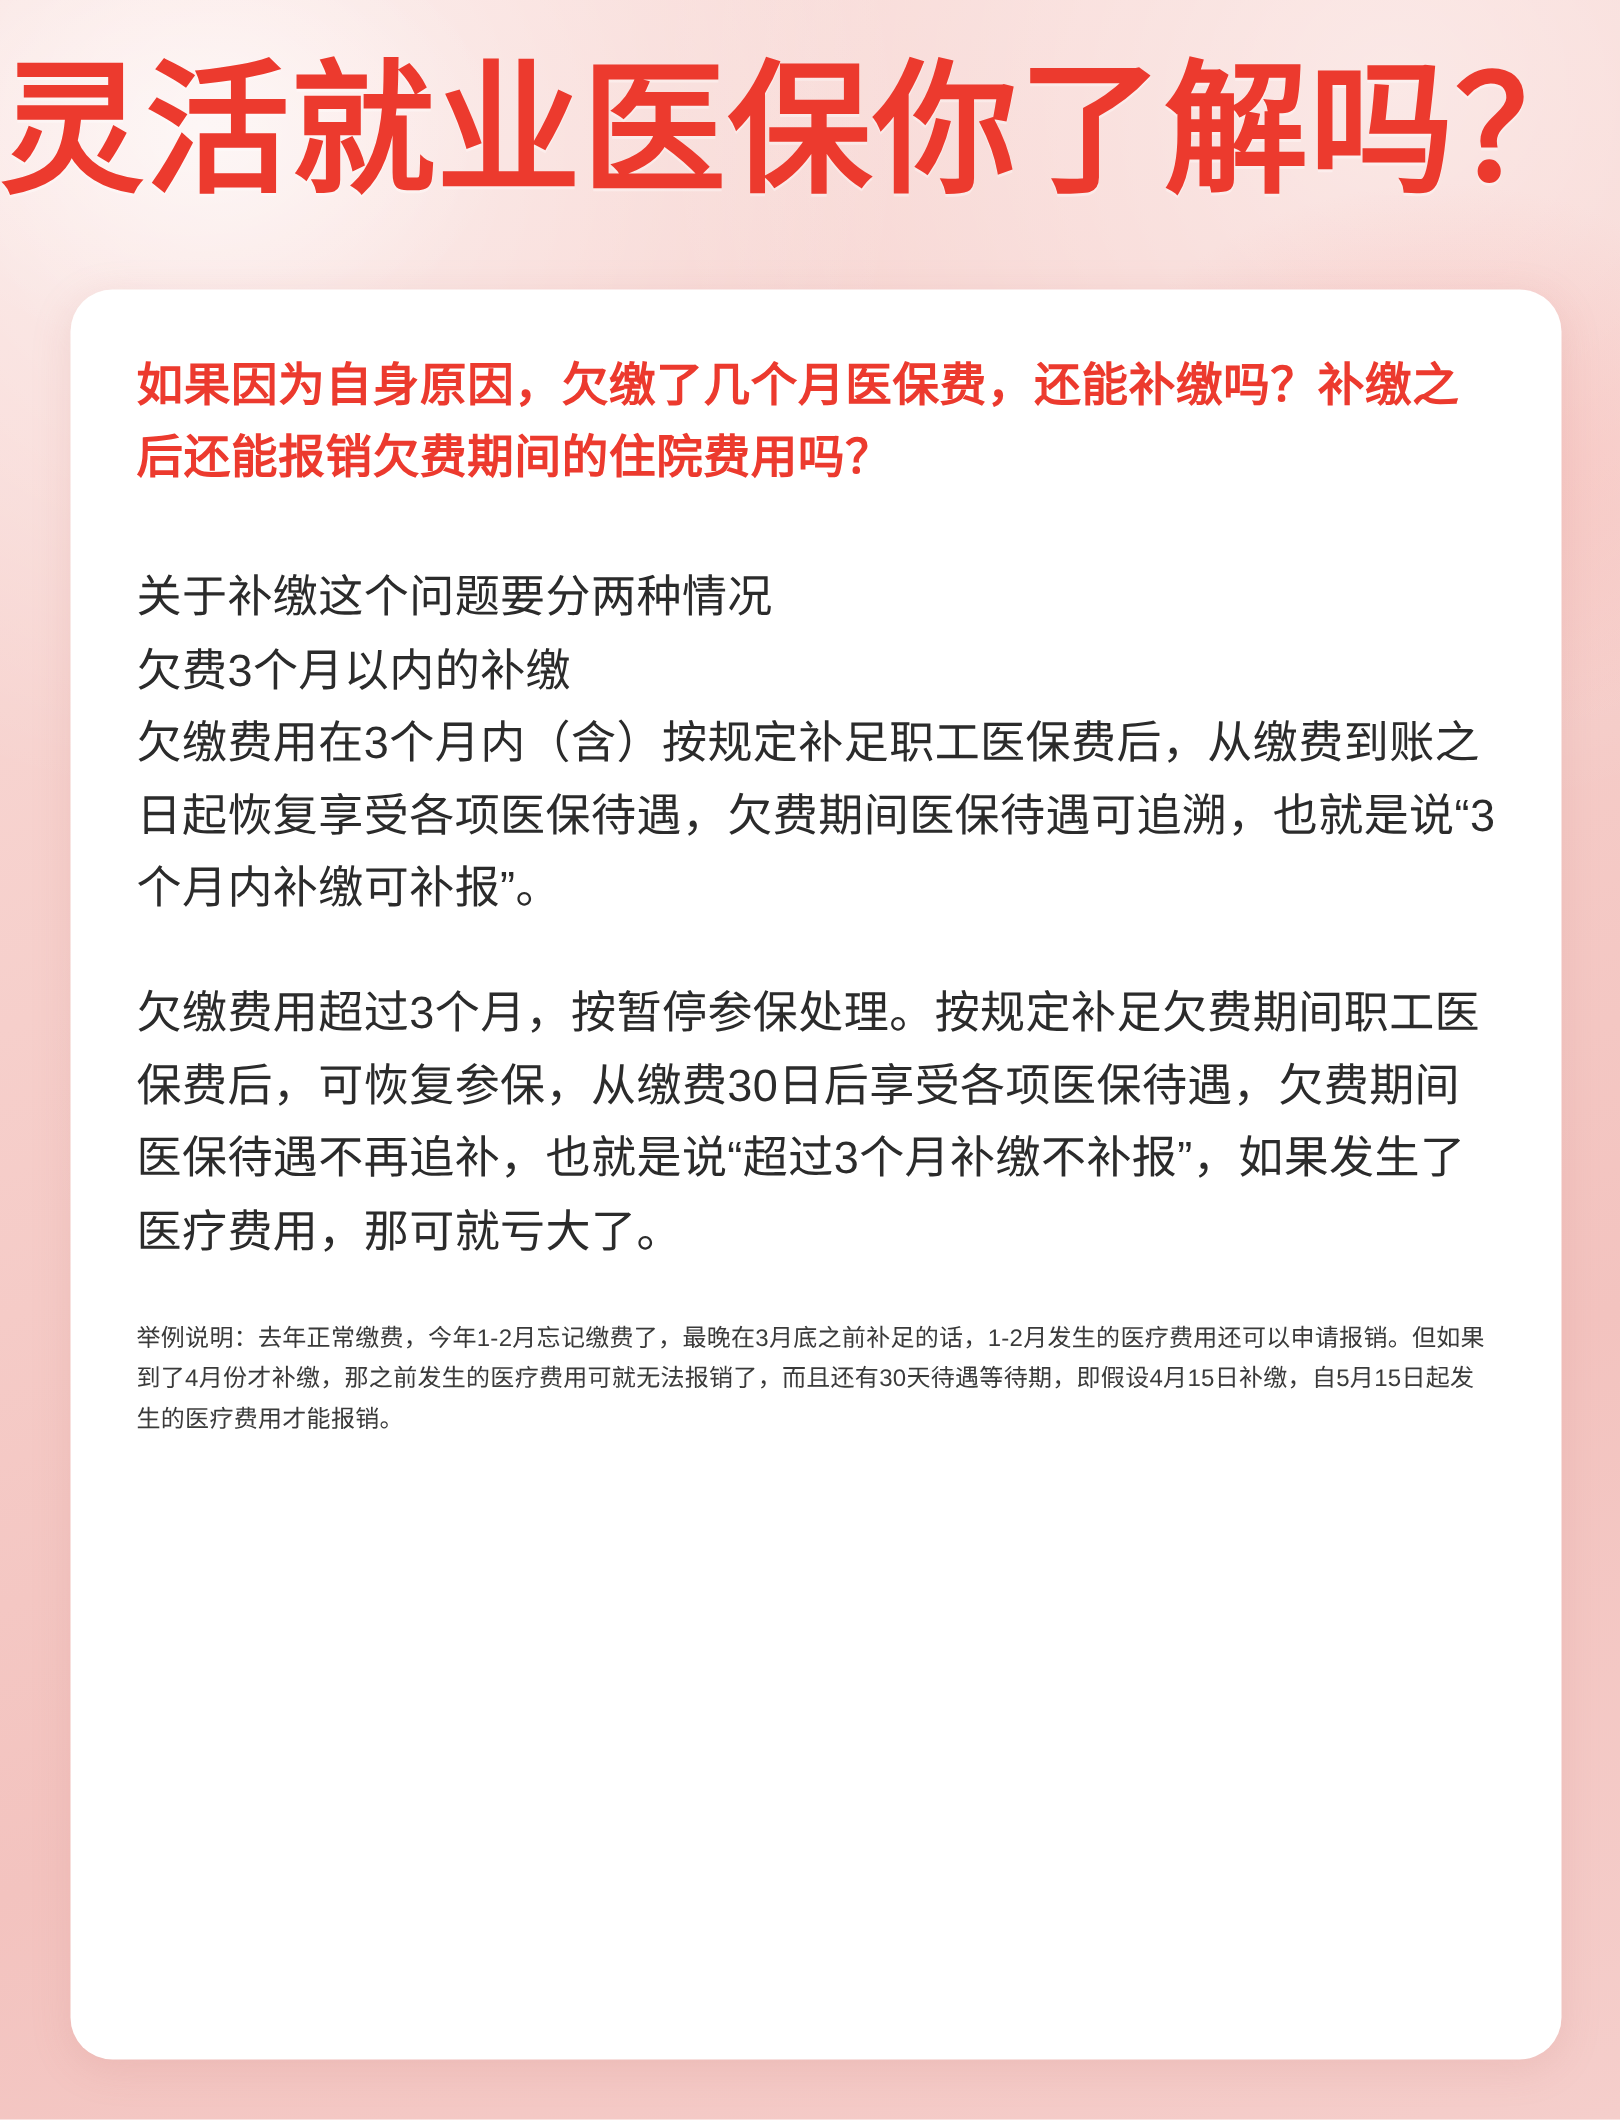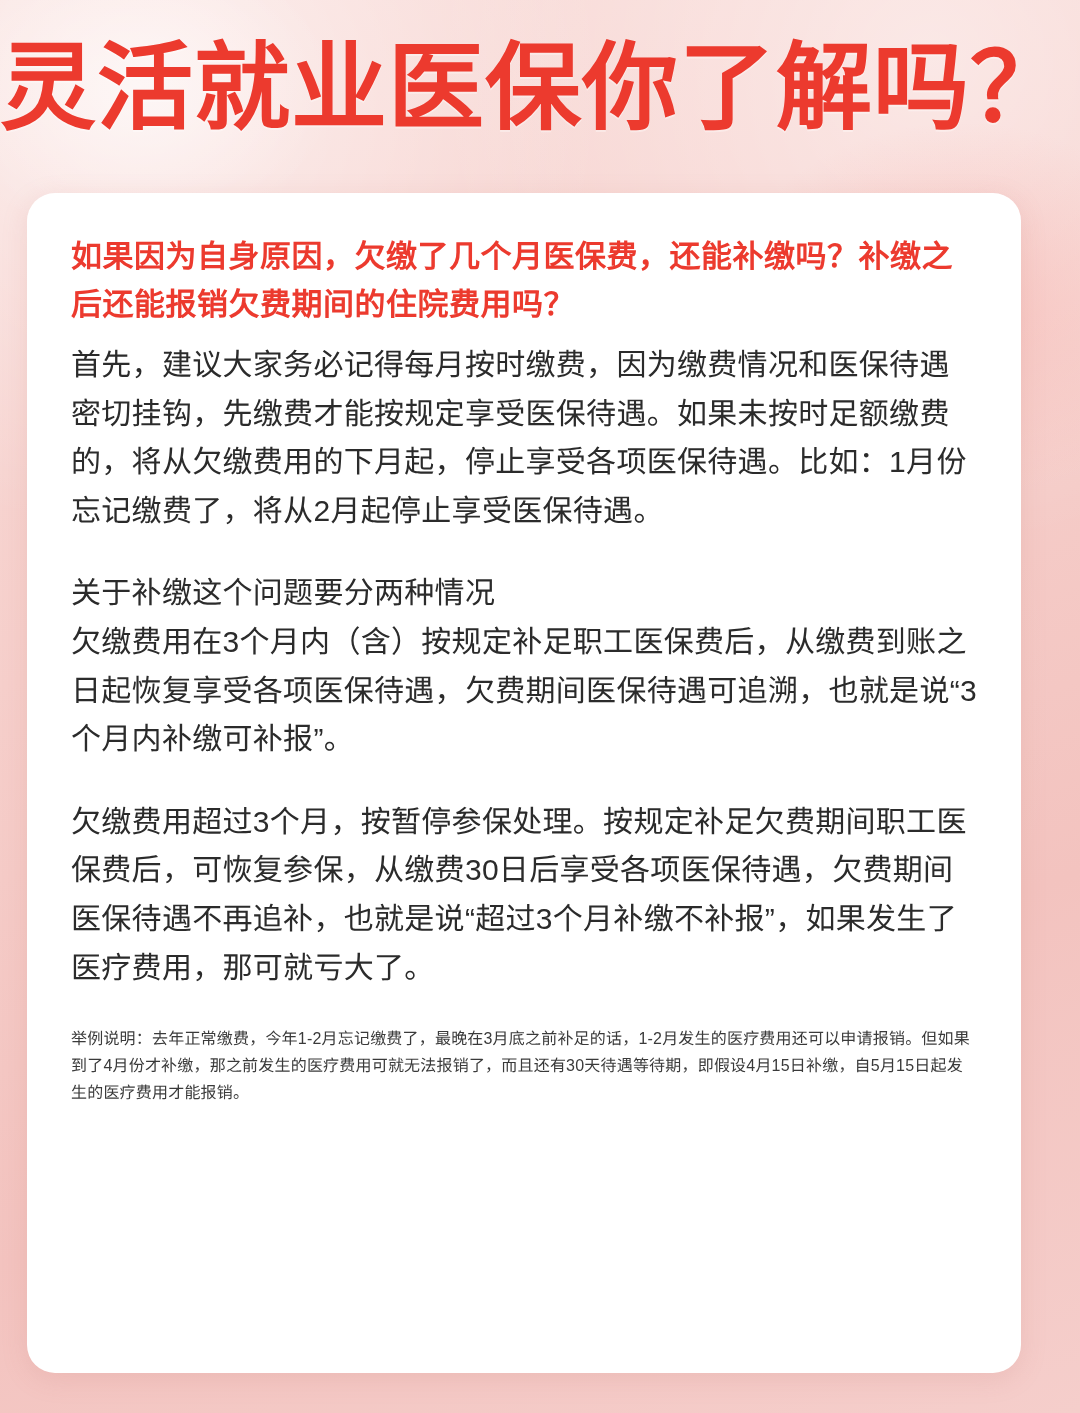--- a/index.html
+++ b/index.html
@@ -56,21 +56,21 @@
     color: #ec3a2e;
     letter-spacing: 1px;
     text-shadow: 0 2px 0 rgba(255,255,255,0.35);
     z-index: 3;
     white-space: nowrap;
   }
 
   .card {
     position: absolute;
     top: 193px;
-    left: 27px;
+    left: 47px;
     width: 994px;
     height: 1180px;
     background: #ffffff;
     border-radius: 28px;
     box-shadow: 0 6px 26px rgba(200, 120, 115, 0.18);
     box-sizing: border-box;
     padding: 40px 44px 30px 44px;
     z-index: 2;
     overflow: hidden;
   }
@@ -108,25 +108,25 @@
 <body>
 
 <div class="poster">
 
   <div class="title">灵活就业医保你了解吗？</div>
 
   <div class="card">
 
     <p class="lede">如果因为自身原因，欠缴了几个月医保费，还能补缴吗？补缴之后还能报销欠费期间的住院费用吗？</p>
 
-    <p class="para">首先，建议大家务必记得每月按时缴费，因为缴费情况和医保待遇密切挂钩，先缴费才能按规定享受医保待遇。如果未按时足额缴费的，将从欠缴费用的下月起，停止享受各项医保待遇。比如：1月份忘记缴费了，将从2月起停止享受医保待遇。</p>
 
     <div class="gap"></div>
 
     <p class="para">关于补缴这个问题要分两种情况</p>
+    <p class="para">欠费3个月以内的补缴</p>
     <p class="para">欠缴费用在3个月内（含）按规定补足职工医保费后，从缴费到账之日起恢复享受各项医保待遇，欠费期间医保待遇可追溯，也就是说“3个月内补缴可补报”。</p>
 
     <div class="gap"></div>
 
     <p class="para">欠缴费用超过3个月，按暂停参保处理。按规定补足欠费期间职工医保费后，可恢复参保，从缴费30日后享受各项医保待遇，欠费期间医保待遇不再追补，也就是说“超过3个月补缴不补报”，如果发生了医疗费用，那可就亏大了。</p>
 
     <div class="gap"></div>
 
     <p class="note">举例说明：去年正常缴费，今年1-2月忘记缴费了，最晚在3月底之前补足的话，1-2月发生的医疗费用还可以申请报销。但如果到了4月份才补缴，那之前发生的医疗费用可就无法报销了，而且还有30天待遇等待期，即假设4月15日补缴，自5月15日起发生的医疗费用才能报销。</p>
 

